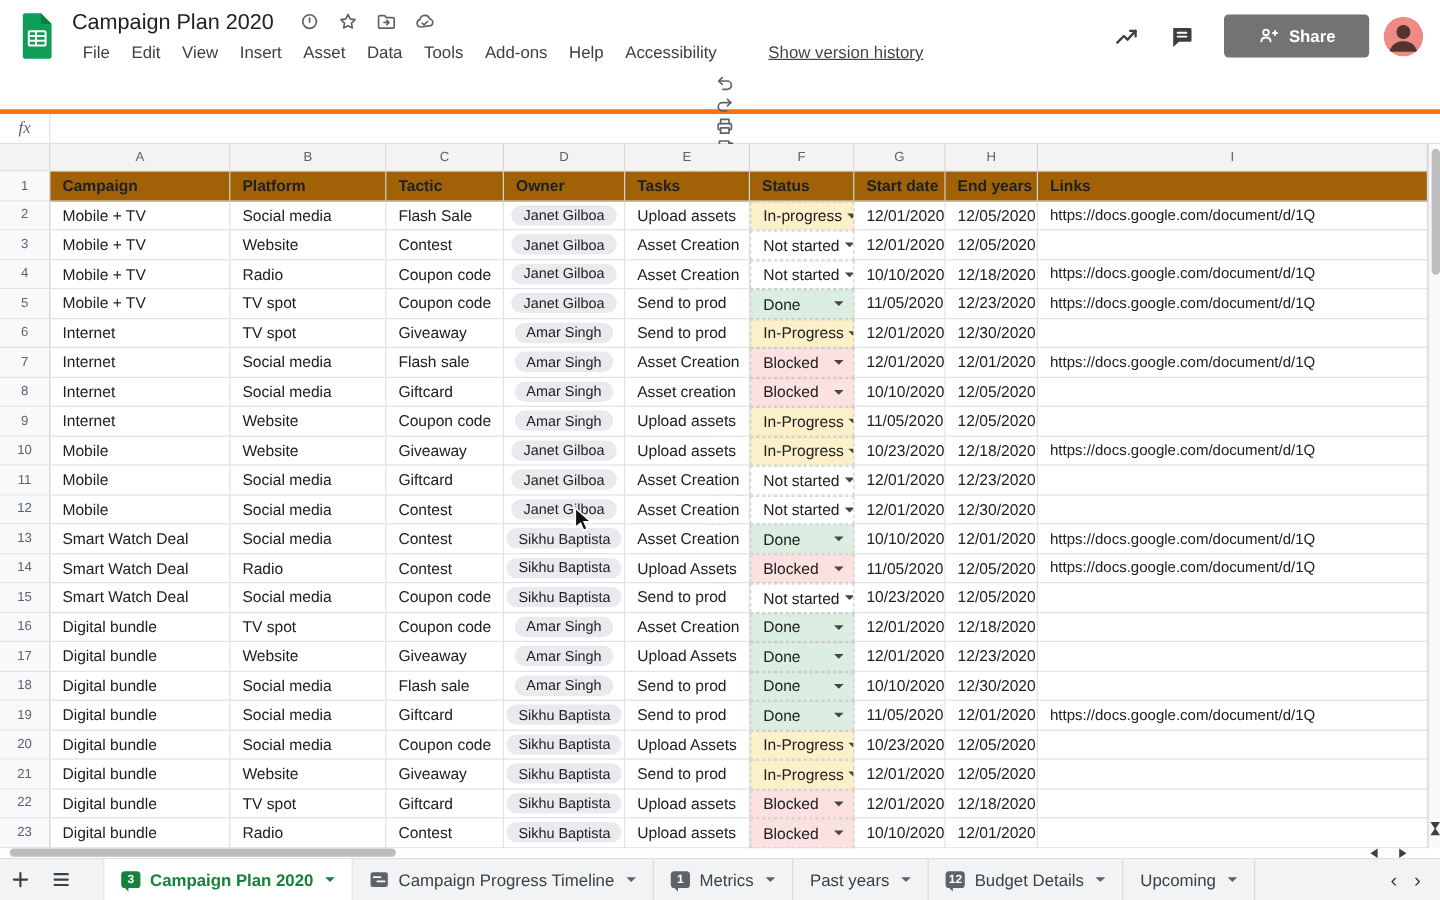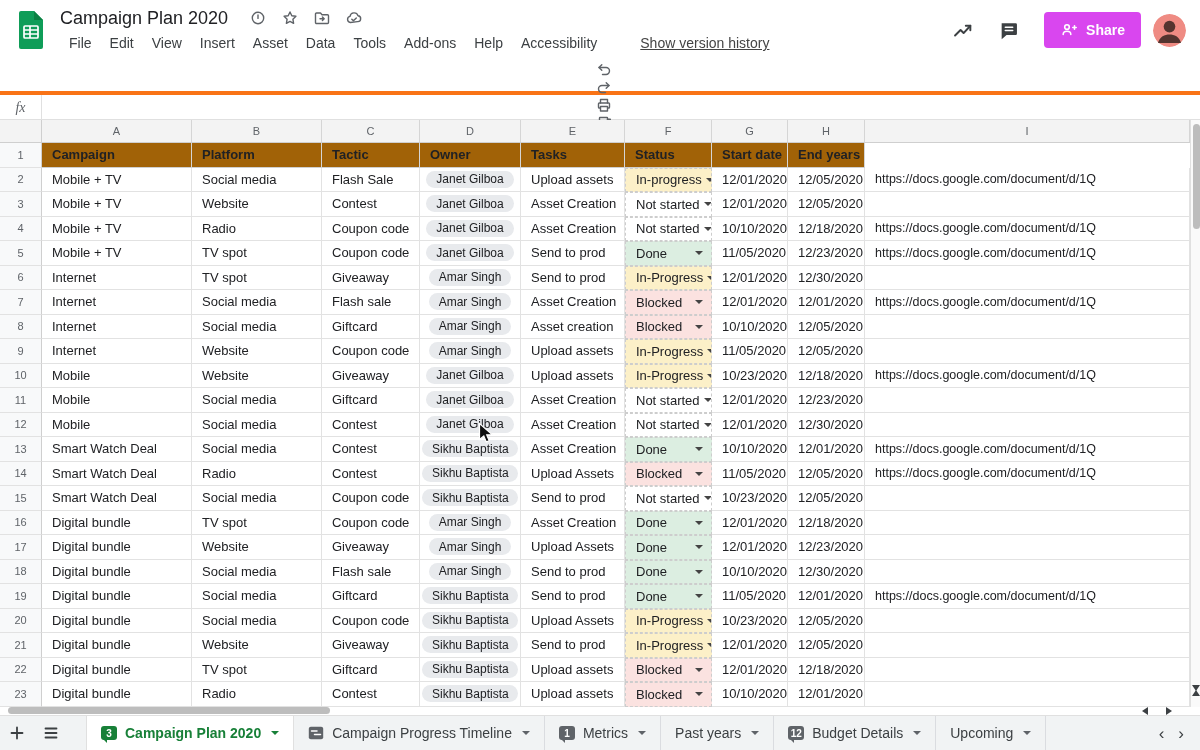--- a/index.html
+++ b/index.html
@@ -11,22 +11,22 @@
   .logo { width:30px; height:40px; margin-right:14px; cursor:pointer; flex:0 0 auto; }
   .title-block { display:flex; flex-direction:column; justify-content:center; }
   .title-row { display:flex; align-items:center; height:26px; }
   .doc-title { font-size:18px; color:#202124; margin-right:14px; }
   .title-ic { width:18px; height:18px; margin:0 7px; stroke:#5f6368; fill:none; stroke-width:1.4; stroke-linecap:round; stroke-linejoin:round; cursor:pointer; }
   .menu-row { display:flex; align-items:center; height:24px; }
   .menu-item { font-size:14px; color:#3c4043; padding:2px 9px; border-radius:3px; cursor:pointer; }
   .version-link { font-size:14px; color:#444; text-decoration:underline; margin-left:34px; cursor:pointer; }
   .header-right { margin-left:auto; display:flex; align-items:center; padding-right:14px; }
   .hr-ic { width:22px; height:22px; margin:0 12px; stroke:#3c4043; fill:none; stroke-width:1.6; stroke-linecap:round; stroke-linejoin:round; cursor:pointer; }
-  .share-btn { display:flex; align-items:center; gap:8px; background:#d946ef; color:#fff; font-size:14px; font-weight:700;
-               height:36px; padding:0 16px; border-radius:4px; border:none; margin:0 12px; cursor:pointer;justify-content:flex-end; }
+  .share-btn { display:flex; align-items:center; gap:8px; background:#737373; color:#fff; font-size:14px; font-weight:700;
+               height:36px; padding:0 28px; border-radius:4px; border:none; margin:0 12px; cursor:pointer;justify-content:flex-end; }
   .share-btn svg { width:18px; height:18px; stroke:#fff; fill:none; stroke-width:1.6; stroke-linecap:round; }
   .avatar { width:33px; height:33px; border-radius:50%; overflow:hidden; cursor:pointer; flex:0 0 auto; }
 
   
   .toolbar { height:35px; display:flex; align-items:center; padding:0 14px 0 22px; background:#fff; border-bottom:4px solid #f97316;flex-direction:column; }
   .tb { display:flex; align-items:center; justify-content:center; min-width:26px; height:26px; border-radius:3px; cursor:pointer; color:#3c4043; }
   .tb svg { width:18px; height:18px; stroke:#5f6368; fill:none; stroke-width:1.4; stroke-linecap:round; stroke-linejoin:round; }
   .tb-txt { font-size:13.5px; color:#3c4043; padding:0 3px; }
   .tb-sm { font-size:11px; letter-spacing:-0.5px;margin-top:20px; }
   .divider { width:1px; height:20px; background:#dadce0; margin:0 6px; }
@@ -373,20 +373,21 @@
         <div class="row hdr">
           <div class="rn">1</div>
           <div class="cell cw0">Campaign</div>
           <div class="cell cw1">Platform</div>
           <div class="cell cw2">Tactic</div>
           <div class="cell cw3">Owner</div>
           <div class="cell cw4">Tasks</div>
           <div class="cell cw5">Status</div>
           <div class="cell cw6">Start date</div>
           <div class="cell cw7">End years</div>
+          <div class="cell cw8">Links</div>
         </div>
         <div class="row">
           <div class="rn">2</div>
           <div class="cell cw0">Mobile + TV</div>
           <div class="cell cw1">Social media</div>
           <div class="cell cw2">Flash Sale</div>
           <div class="cell cw3 owner-cell">
             <span class="chip">Janet Gilboa</span>
           </div>
           <div class="cell cw4">Upload assets</div>

